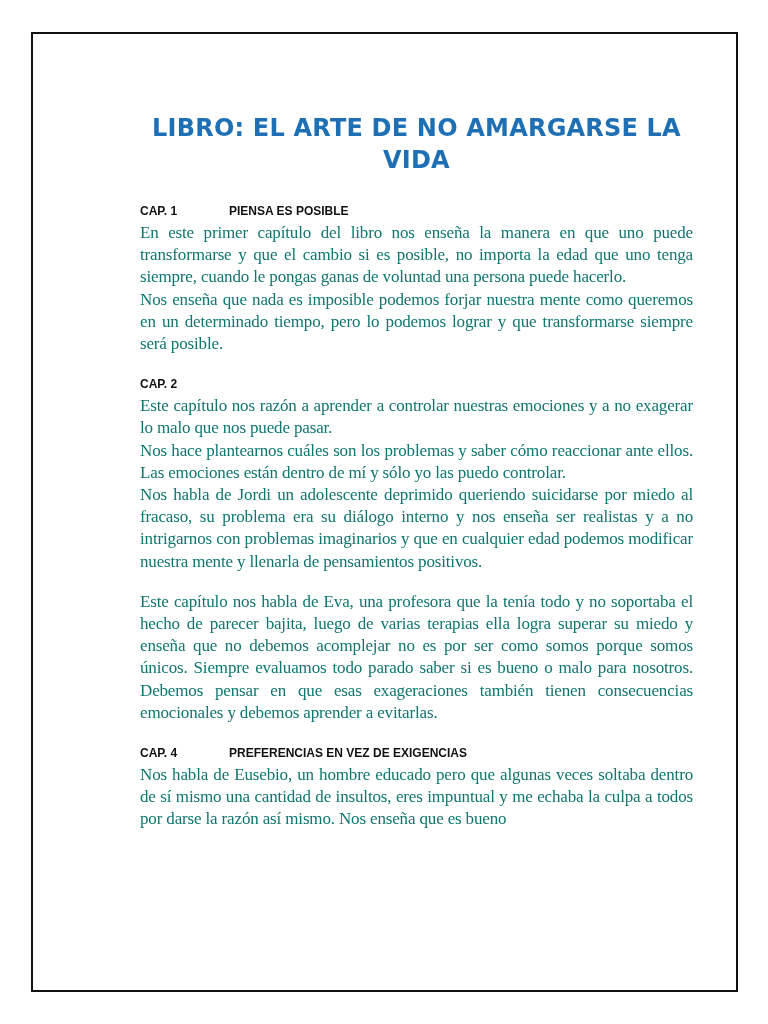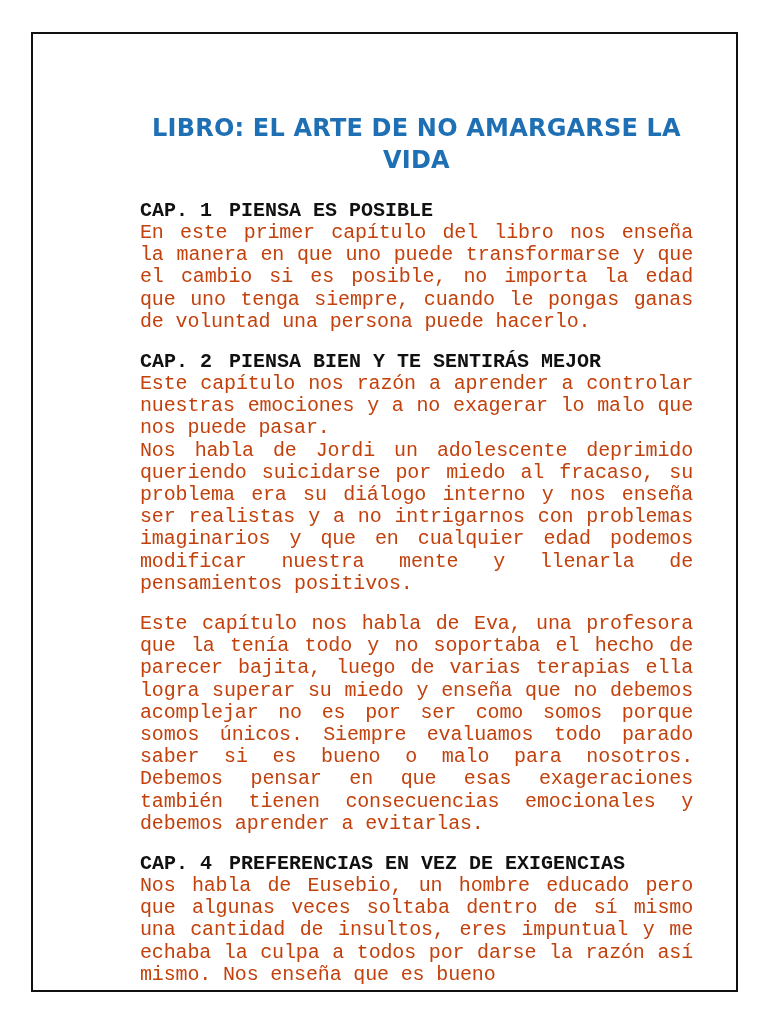--- a/index.html
+++ b/index.html
@@ -41,37 +41,37 @@
       font-size: 24px;
       line-height: 32px;
       letter-spacing: 0.2px;
       padding: 0 6px;
     }
     .chapter {
       margin-top: 0;
     }
     .chapter-heading {
       display: flex;
-      font-family: Liberation Mono, monospace;
+      font-family: Liberation Sans, sans-serif;
       font-weight: bold;
-      font-size: 20px;
+      font-size: 12px;
       line-height: 22px;
       color: #111111;
       margin: 0;
     }
     .chapter-number {
       width: 89px;
       flex: 0 0 89px;
     }
     .chapter-paragraph {
       margin: 0;
-      font-family: Liberation Mono, monospace;
-      font-size: 20px;
+      font-family: Liberation Serif, serif;
+      font-size: 17px;
       line-height: 22.2px;
-      color: #c2410c;
+      color: #0f766e;
       text-align: justify;
       letter-spacing: -0.15px;
     }
     #title-block { margin-bottom: 24px; }
     #chapter-1 { margin-top: 0; }
     #chapter-2 { margin-top: 18px; }
     #chapter-3 { margin-top: 18px; }
     #chapter-4 { margin-top: 18px; }
   </style>
 </head>
@@ -83,28 +83,29 @@
     <div id="title-block">
       <h1 class="doc-title" style="color: rgb(31, 111, 180);">LIBRO: EL ARTE DE NO AMARGARSE LA VIDA</h1>
     </div>
 
     <section class="chapter" id="chapter-1">
       <div class="chapter-heading">
         <span class="chapter-number">CAP. 1</span>
         <span class="chapter-title">PIENSA ES POSIBLE</span>
       </div>
       <p class="chapter-paragraph">En este primer capítulo del libro nos enseña la manera en que uno puede transformarse y que el cambio si es posible, no importa la edad que uno tenga siempre, cuando le pongas ganas de voluntad una persona puede hacerlo.</p>
+      <p class="chapter-paragraph">Nos enseña que nada es imposible podemos forjar nuestra mente como queremos en un determinado tiempo, pero lo podemos lograr y que transformarse siempre será posible.</p>
     </section>
 
     <section class="chapter" id="chapter-2">
       <div class="chapter-heading">
         <span class="chapter-number">CAP. 2</span>
-        <span class="chapter-title">PIENSA BIEN Y TE SENTIRÁS MEJOR</span>
       </div>
       <p class="chapter-paragraph">Este capítulo nos razón a aprender a controlar nuestras emociones y a no exagerar lo malo que nos puede pasar.</p>
+      <p class="chapter-paragraph">Nos hace plantearnos cuáles son los problemas y saber cómo reaccionar ante ellos. Las emociones están dentro de mí y sólo yo las puedo controlar.</p>
       <p class="chapter-paragraph">Nos habla de Jordi un adolescente deprimido queriendo suicidarse por miedo al fracaso, su problema era su diálogo interno y nos enseña ser realistas y a no intrigarnos con problemas imaginarios y que en cualquier edad podemos modificar nuestra mente y llenarla de pensamientos positivos.</p>
     </section>
 
     <section class="chapter" id="chapter-3">
       <p class="chapter-paragraph">Este capítulo nos habla de Eva, una profesora que la tenía todo y no soportaba el hecho de parecer bajita, luego de varias terapias ella logra superar su miedo y enseña que no debemos acomplejar no es por ser como somos porque somos únicos. Siempre evaluamos todo parado saber si es bueno o malo para nosotros. Debemos pensar en que esas exageraciones también tienen consecuencias emocionales y debemos aprender a evitarlas.</p>
     </section>
 
     <section class="chapter" id="chapter-4">
       <div class="chapter-heading">
         <span class="chapter-number">CAP. 4</span>

